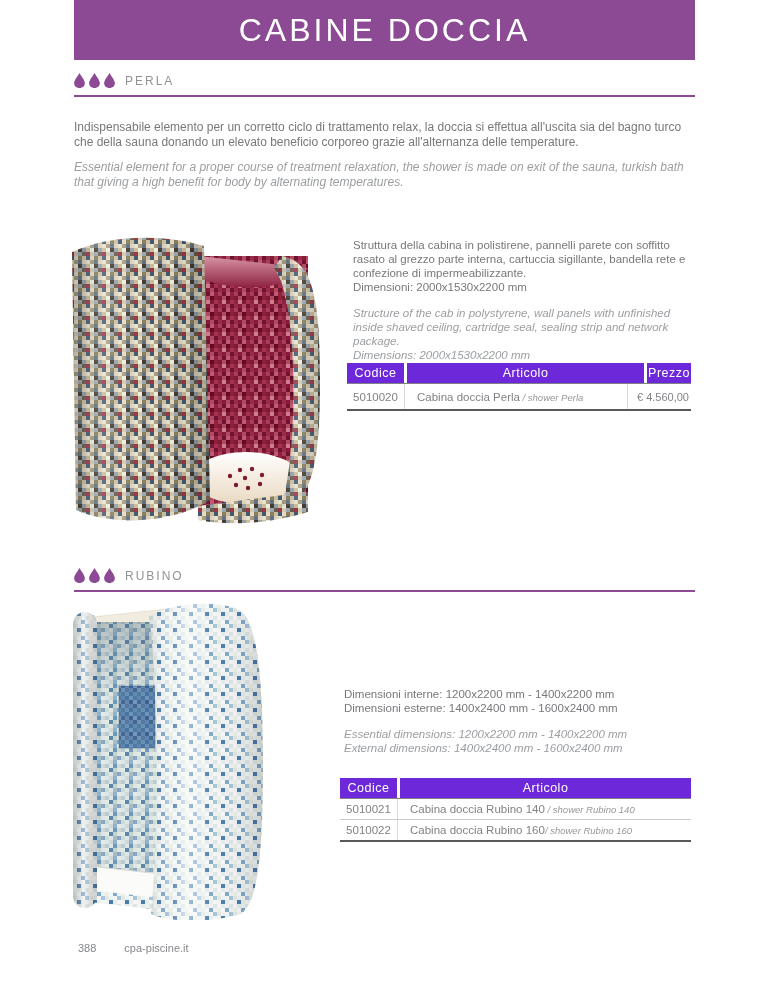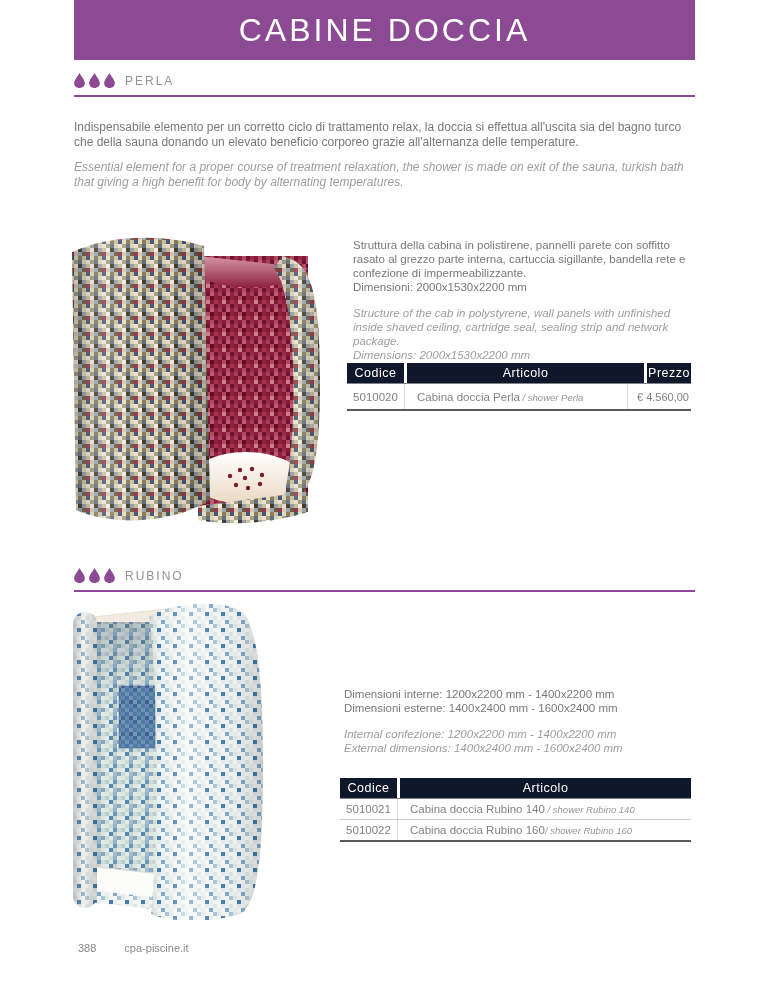--- a/index.html
+++ b/index.html
@@ -38,21 +38,21 @@
   .rubino-desc{position:absolute;left:344px;top:687px;width:356px;}
   
   .perla-image{position:absolute;left:70px;top:228px;width:250px;height:302px;}
   .rubino-image{position:absolute;left:73px;top:600px;width:190px;height:320px;}
   
   .ptable{position:absolute;border-bottom:2px solid #58595b;}
   .perla-table{left:347px;top:363px;width:344px;}
   .rubino-table{left:340px;top:778px;width:351px;}
   .thead{display:flex;gap:3px;border-bottom:1px solid #808285;}
   .th{
-    background:#0f172a;color:#ffffff;font-size:12.5px;letter-spacing:.5px;
+    background:#6d28d9;color:#ffffff;font-size:12.5px;letter-spacing:.5px;
     height:20px;line-height:20px;text-align:center;
   }
   .th-code{width:57px;}
   .th-art{flex:1;}
   .th-price{width:44px;}
   .trow{display:flex;align-items:center;height:25px;font-size:11.5px;color:#808285;}
   .rubino-table .trow{height:20px;}
   .trow + .trow{border-top:1px solid #c9cbcd;}
   .td-code{width:57px;text-align:center;border-right:1px solid #d8dadb;align-self:stretch;display:flex;align-items:center;justify-content:center;}
   .td-art{flex:1;padding-left:12px;}
@@ -291,21 +291,21 @@
       <rect x="0" y="12" width="24" height="296" rx="12" fill="url(#pLight)"></rect>
       <rect x="0" y="12" width="24" height="296" rx="12" fill="url(#colShade)"></rect>
       <path d="M76 16 C100 2 148 0 166 10 C182 18 190 66 190 162 C190 262 184 302 168 314 C134 324 96 322 78 314 C86 236 86 92 76 16 Z" fill="url(#pLight)"></path>
       <path d="M76 16 C100 2 148 0 166 10 C182 18 190 66 190 162 C190 262 184 302 168 314 C134 324 96 322 78 314 C86 236 86 92 76 16 Z" fill="url(#gloss)"></path>
     </svg>
   </div>
 
   <div class="desc rubino-desc">
     <p class="it-text">Dimensioni interne: 1200x2200 mm - 1400x2200 mm</p>
     <p class="it-text">Dimensioni esterne: 1400x2400 mm - 1600x2400 mm</p>
-    <p class="gap en-text">Internal confezione: 1200x2200 mm - 1400x2200 mm</p>
+    <p class="gap en-text">Essential dimensions: 1200x2200 mm - 1400x2200 mm</p>
     <p class="en-text">External dimensions: 1400x2400 mm - 1600x2400 mm</p>
   </div>
 
   <div class="ptable rubino-table">
     <div class="thead">
       <div class="th th-code">Codice</div>
       <div class="th th-art">Articolo</div>
     </div>
     <div class="trow">
       <div class="td-code">5010021</div>

